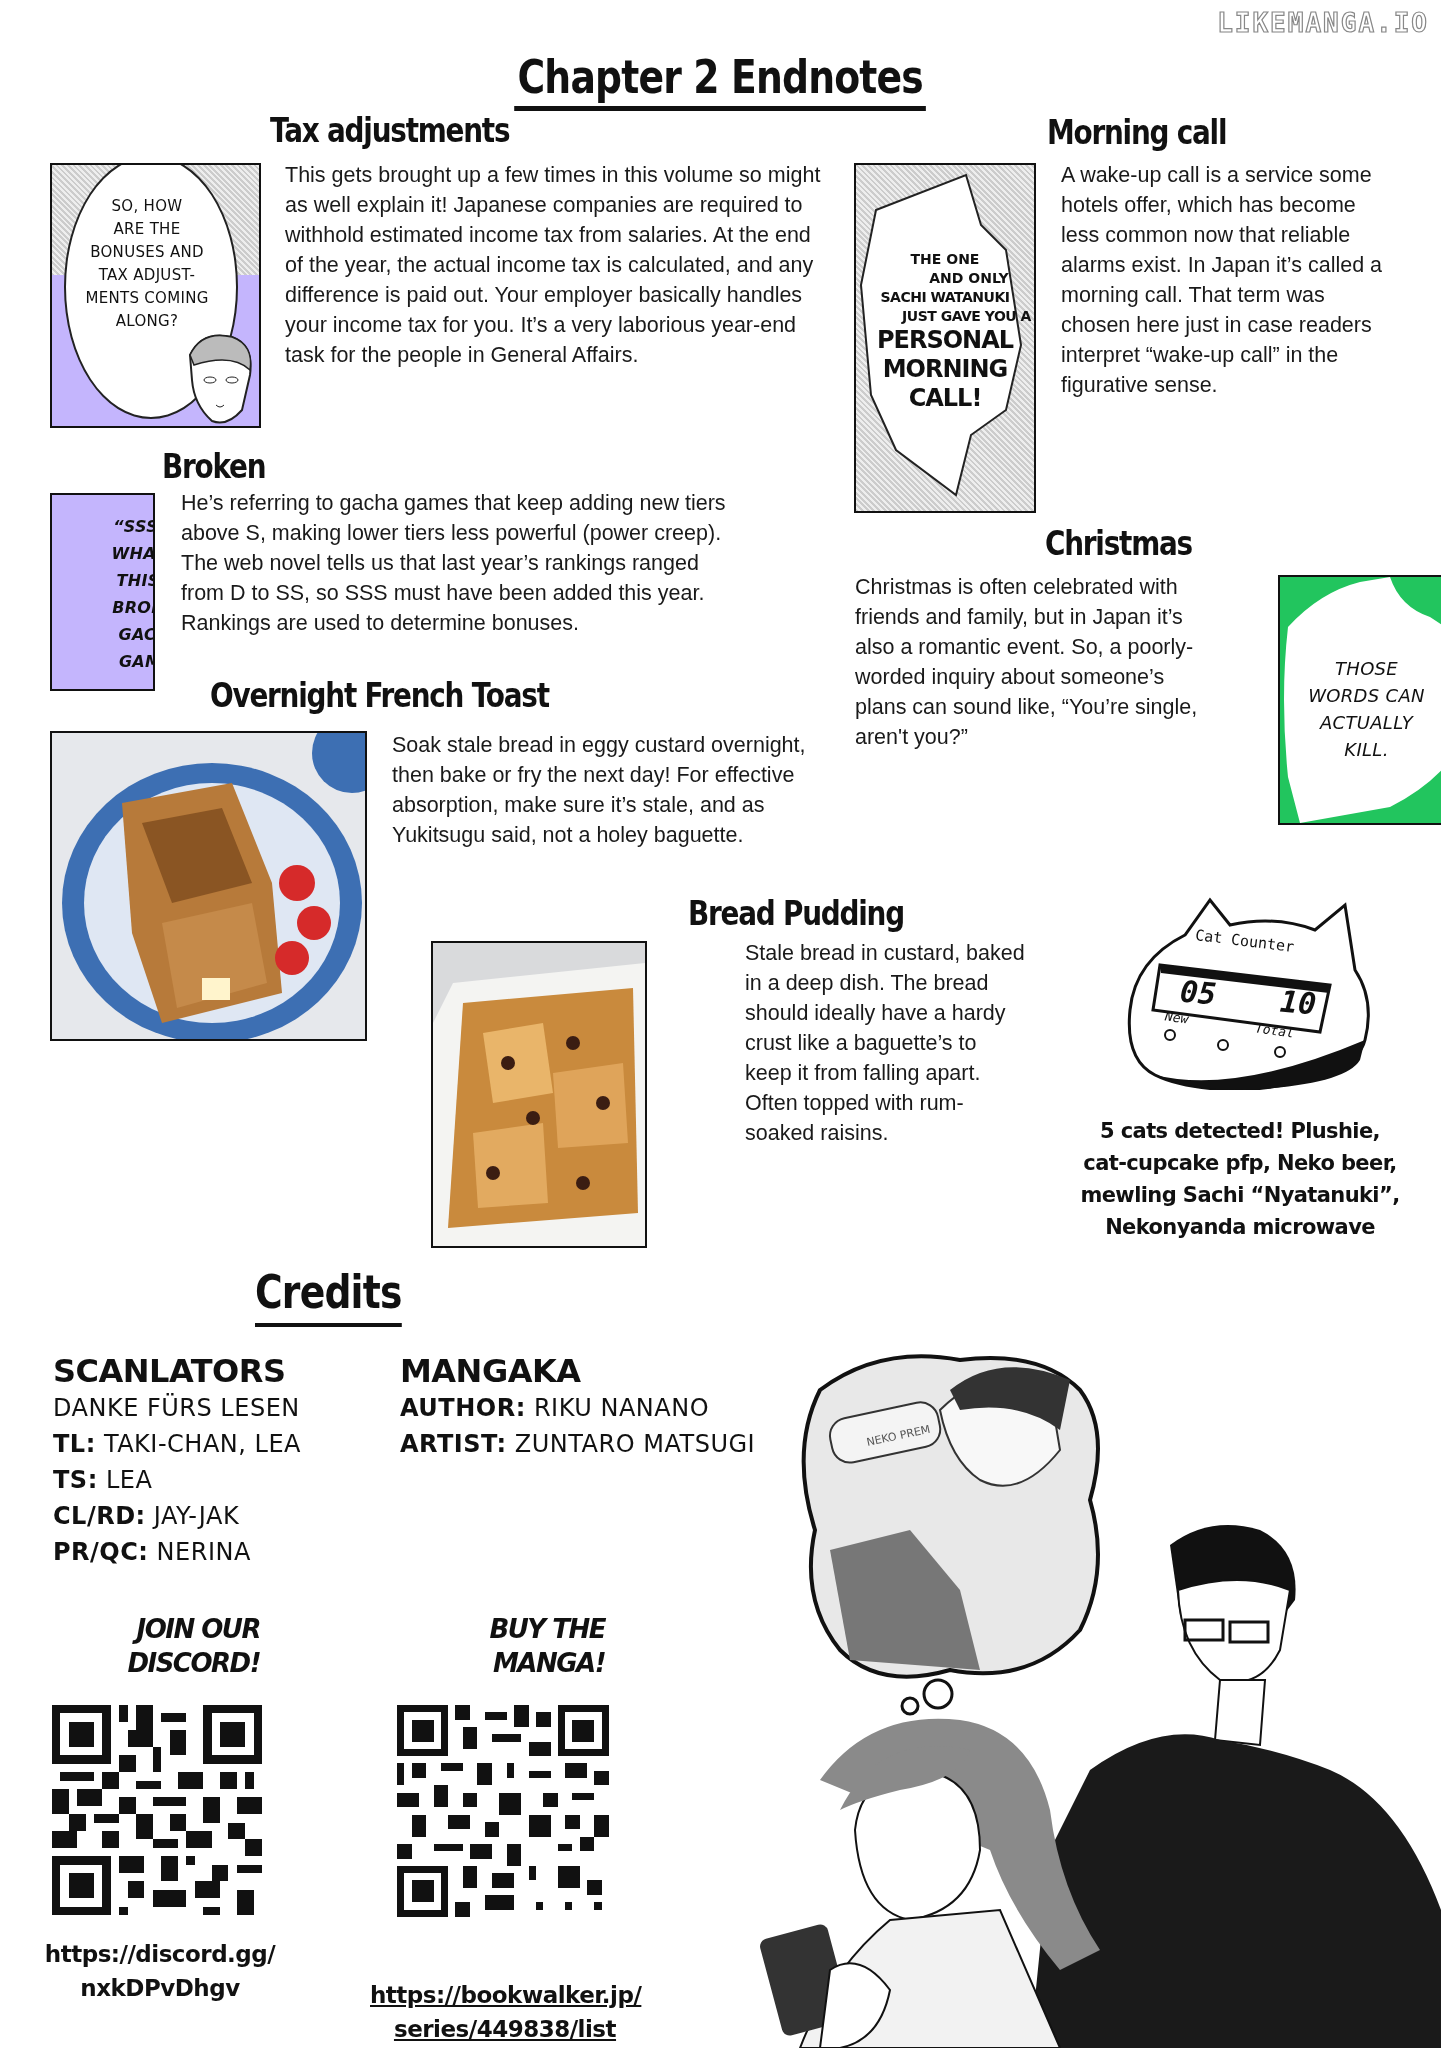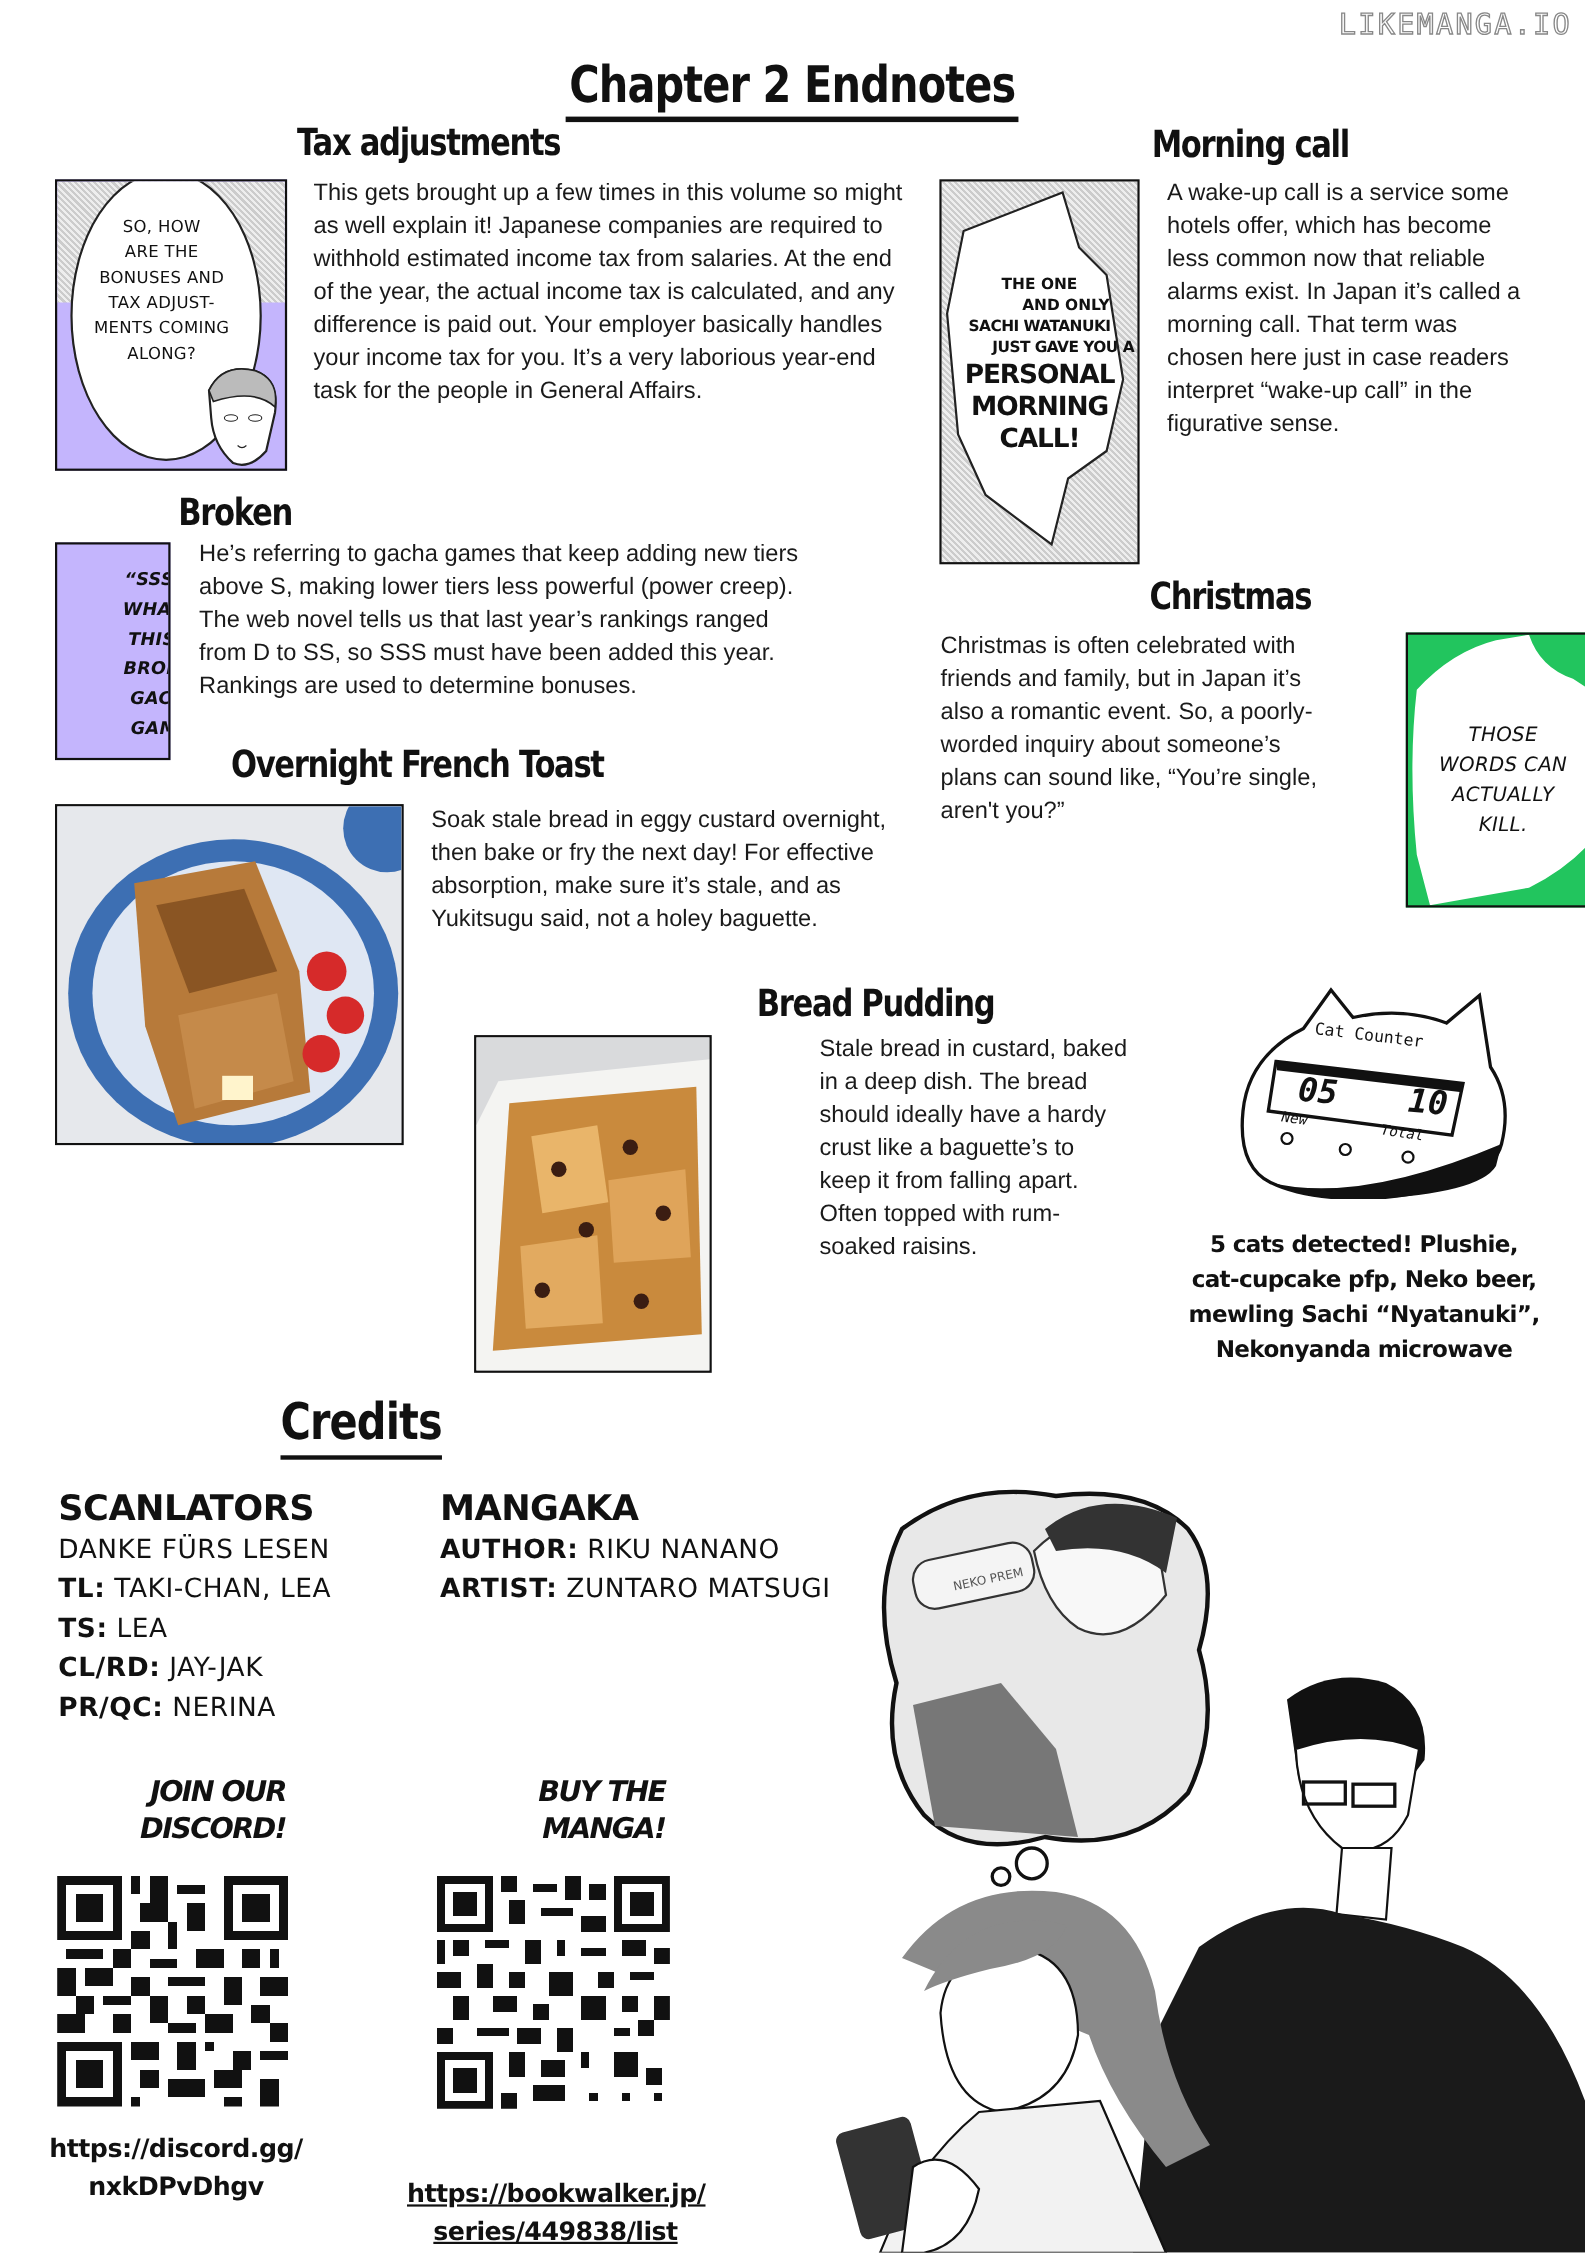--- a/index.html
+++ b/index.html
@@ -1,18 +1,18 @@
 <!DOCTYPE html>
 <html><head>
 <meta charset="utf-8">
 <style>
   html, body { margin:0; padding:0; background:#ffffff; }
   body { width:1441px; height:2048px; position:relative; overflow:hidden; color:#111; font-family:"Liberation Sans", sans-serif; }
   .abs { position:absolute; }
-  .watermark { right:12px; top:8px; font-family:"DejaVu Sans Mono", monospace; font-size:26px; letter-spacing:2px; color:#fff; -webkit-text-stroke:1.2px #888; font-weight:normal; }
+  .watermark { right:12px; top:8px; font-family:"DejaVu Sans Mono", monospace; font-size:26px; letter-spacing:2px; color:#fff; -webkit-text-stroke:1.2px #888; font-weight:bold; }
   .page-title { left:0; width:1441px; top:50px; text-align:center; }
   .page-title span { display:inline-block; font-family:"DejaVu Sans", sans-serif; font-size:46px; font-weight:bold; letter-spacing:-1px; border-bottom:5px solid #111; padding:0 4px 2px; transform:scaleX(0.82); }
   .h { font-family:"DejaVu Sans", sans-serif; font-weight:bold; font-size:34px; letter-spacing:-1.5px; transform-origin:left top; transform:scaleX(0.82); white-space:nowrap; }
   .body-text { font-size:21.5px; line-height:30px; color:#1a1a1a; }
   .panel { border:2px solid #111; background:#c4b5fd; box-sizing:border-box; overflow:hidden; }
   .bubble-text { font-family:"DejaVu Sans", sans-serif; text-align:center; font-size:15px; line-height:23px; letter-spacing:0.3px; }
   .screentone { background:repeating-linear-gradient(45deg,#ccc 0 2px,#eee 2px 4px); }
   .credit-h { font-family:"DejaVu Sans", sans-serif; font-weight:900; font-size:32px; letter-spacing:-0.5px; }
   .credit-line { font-family:"DejaVu Sans", sans-serif; font-size:24px; line-height:36px; letter-spacing:0.5px; }
   .credit-line b { font-weight:bold; }

